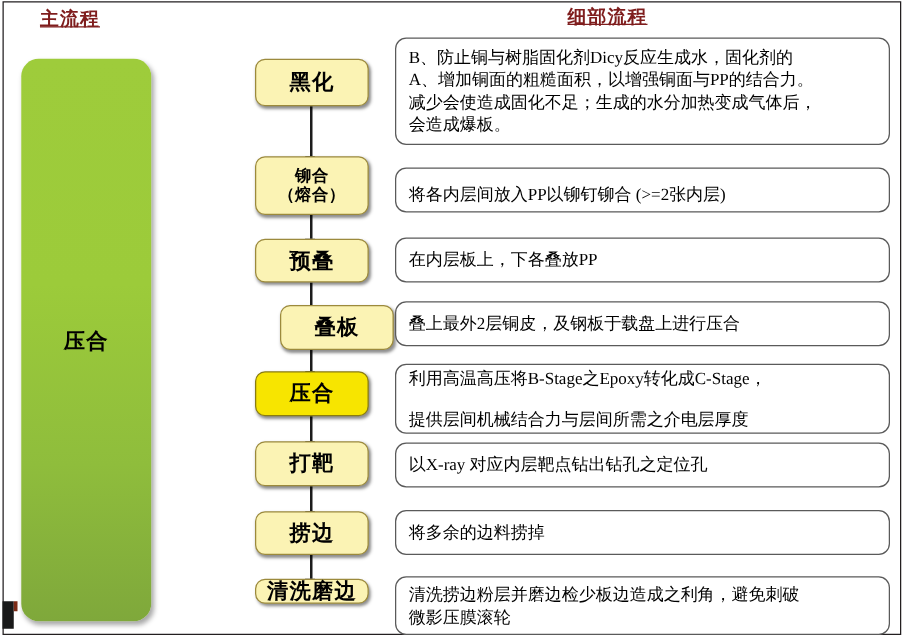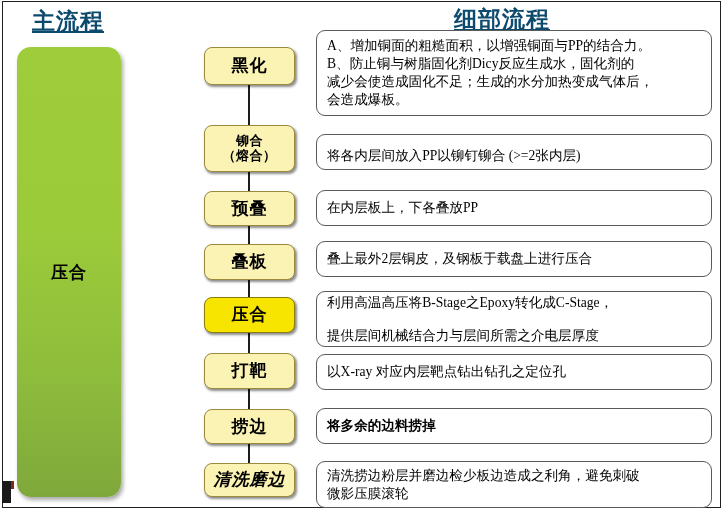--- a/index.html
+++ b/index.html
@@ -43,22 +43,22 @@
     top: 481px;
     width: 3px;
     height: 8px;
     background: #7d2b16;
   }
 
   
   .col-title {
     position: absolute;
     font-weight: bold;
-    font-size: 23px;
-    color: #0c4a6e;
+    font-size: 15px;
+    color: #7f1d1d;
     text-decoration: underline;
     letter-spacing: 1px;
     white-space: nowrap;
   }
   #title-main  { left: 32px;  top: 6px; }
   #title-detail{ left: 454px; top: 4px; }
 
   
   #green-block {
     position: absolute;
@@ -185,43 +185,43 @@
     <span class="step-label">
       <span>铆合</span><br>
       <span>（熔合）</span>
     </span>
   </div>
 
   <div class="step" style="top:191px; height:35px;">
     <span class="step-label">预叠</span>
   </div>
 
-  <div class="step" style="top:244px; height:36px;">
+  <div class="step" style="top:244px; height:36px;margin-left:20px;">
     <span class="step-label">叠板</span>
   </div>
 
   <div class="step highlight" style="top:297px; height:36px;">
     <span class="step-label">压合</span>
   </div>
 
   <div class="step" style="top:353px; height:36px;">
     <span class="step-label">打靶</span>
   </div>
 
   <div class="step" style="top:409px; height:35px;">
     <span class="step-label">捞边</span>
   </div>
 
-  <div class="step" style="top:463px; height:34px;font-style:italic;">
+  <div class="step" style="top:463px; height:20px;">
     <span class="step-label">清洗磨边</span>
   </div>
 
   <div class="detail" style="top:30px; height:86px;">
+    <div class="detail-line">B、防止铜与树脂固化剂Dicy反应生成水，固化剂的</div>
     <div class="detail-line">A、增加铜面的粗糙面积，以增强铜面与PP的结合力。</div>
-    <div class="detail-line">B、防止铜与树脂固化剂Dicy反应生成水，固化剂的</div>
     <div class="detail-line">减少会使造成固化不足；生成的水分加热变成气体后，</div>
     <div class="detail-line">会造成爆板。</div>
   </div>
 
   <div class="detail" style="top:134px; height:36px;justify-content:flex-end;">
     <div class="detail-line">将各内层间放入PP以铆钉铆合 (&gt;=2张内层)</div>
   </div>
 
   <div class="detail" style="top:190px; height:36px;">
     <div class="detail-line">在内层板上，下各叠放PP</div>
@@ -233,21 +233,21 @@
 
   <div class="detail" style="top:291px; height:56px;gap:15px;">
     <div class="detail-line">利用高温高压将B-Stage之Epoxy转化成C-Stage，</div>
     <div class="detail-line">提供层间机械结合力与层间所需之介电层厚度</div>
   </div>
 
   <div class="detail" style="top:354px; height:36px;">
     <div class="detail-line">以X-ray 对应内层靶点钻出钻孔之定位孔</div>
   </div>
 
-  <div class="detail" style="top:408px; height:36px;font-weight:bold;">
+  <div class="detail" style="top:408px; height:36px;">
     <div class="detail-line">将多余的边料捞掉</div>
   </div>
 
   <div class="detail" style="top:461px; height:47px;">
     <div class="detail-line">清洗捞边粉层并磨边检少板边造成之利角，避免刺破</div>
     <div class="detail-line">微影压膜滚轮</div>
   </div>
 
 </div>
 

